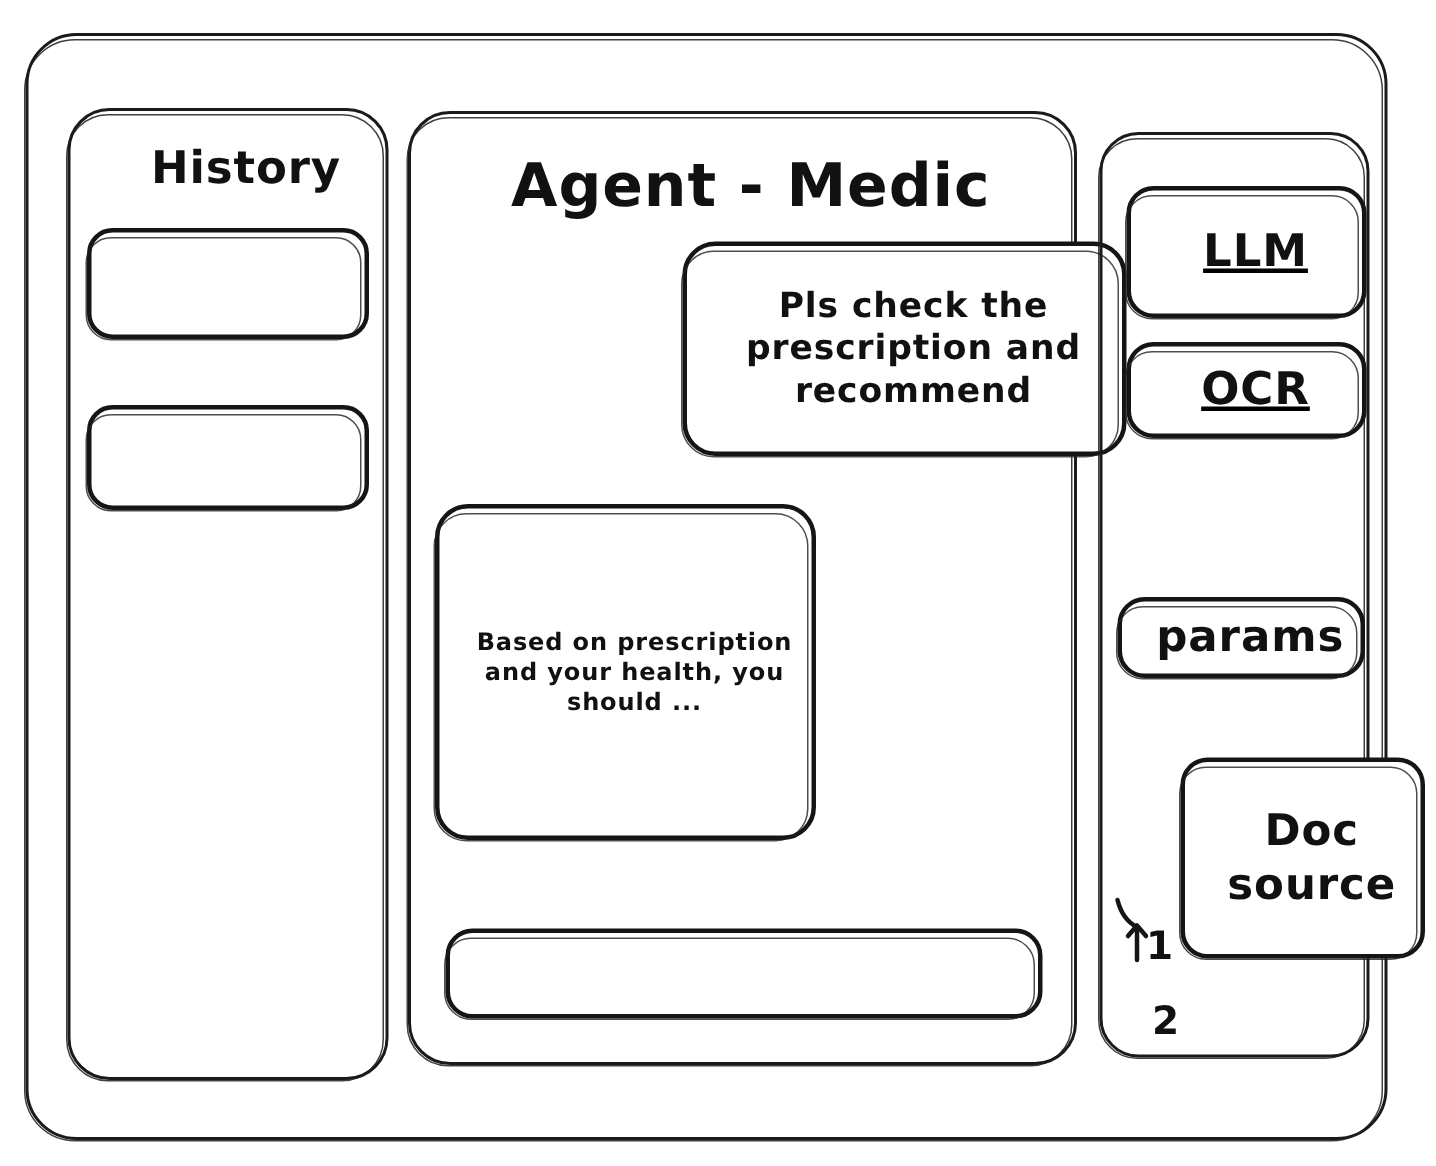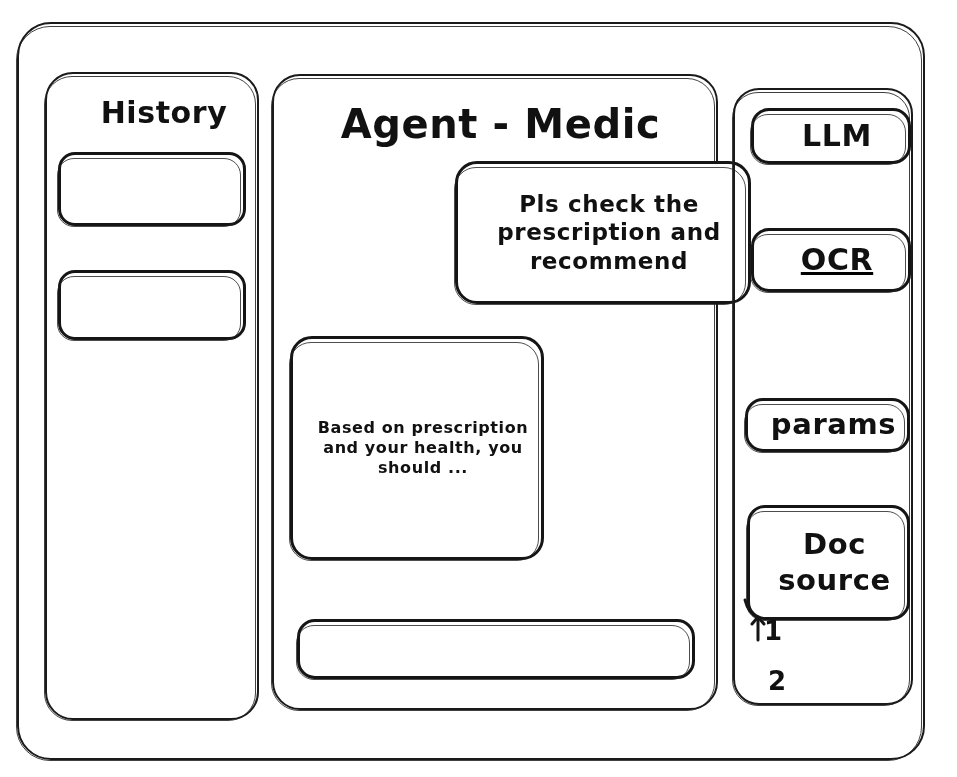--- a/index.html
+++ b/index.html
@@ -168,24 +168,24 @@
     border-radius: 26px;
   }
   .tool-btn {
     left: 751px;
     width: 160px;
     border-radius: 18px;
     display: flex;
     align-items: center;
     justify-content: center;
   }
-  #tool-llm    { top: 108px; height: 56px; }
+  #tool-llm    { top: 124px; height: 88px; text-decoration: underline; }
   #tool-ocr    { top: 228px; height: 64px; text-decoration: underline; }
   #tool-params { top: 398px; height: 54px; left: 745px; width: 165px; }
-  #tool-doc    { top: 505px; height: 115px; left: 747px; width: 163px; }
+  #tool-doc    { top: 505px; height: 134px; left: 787px; width: 163px; }
 
   .tool-btn .hand-text { font-size: 30px; }
   #tool-params .hand-text { font-size: 29px; }
   #tool-doc .hand-text { font-size: 29px; }
 
   
   #doc-pointer {
     position: absolute;
     left: 742px;
     top: 598px;

